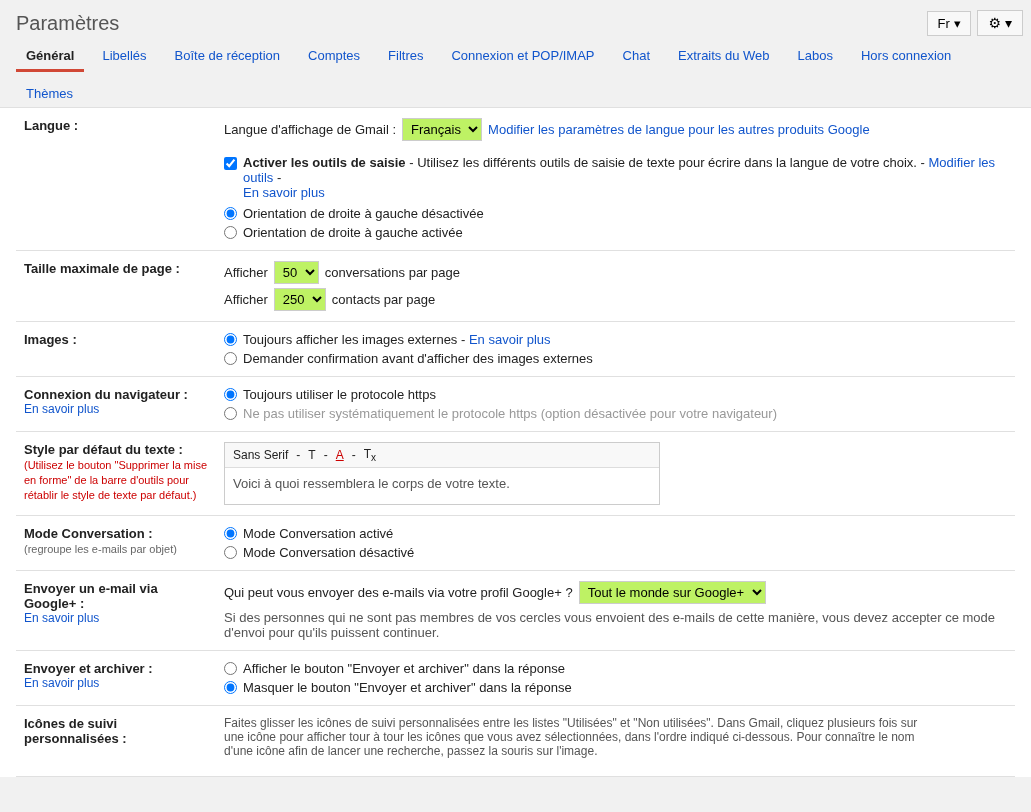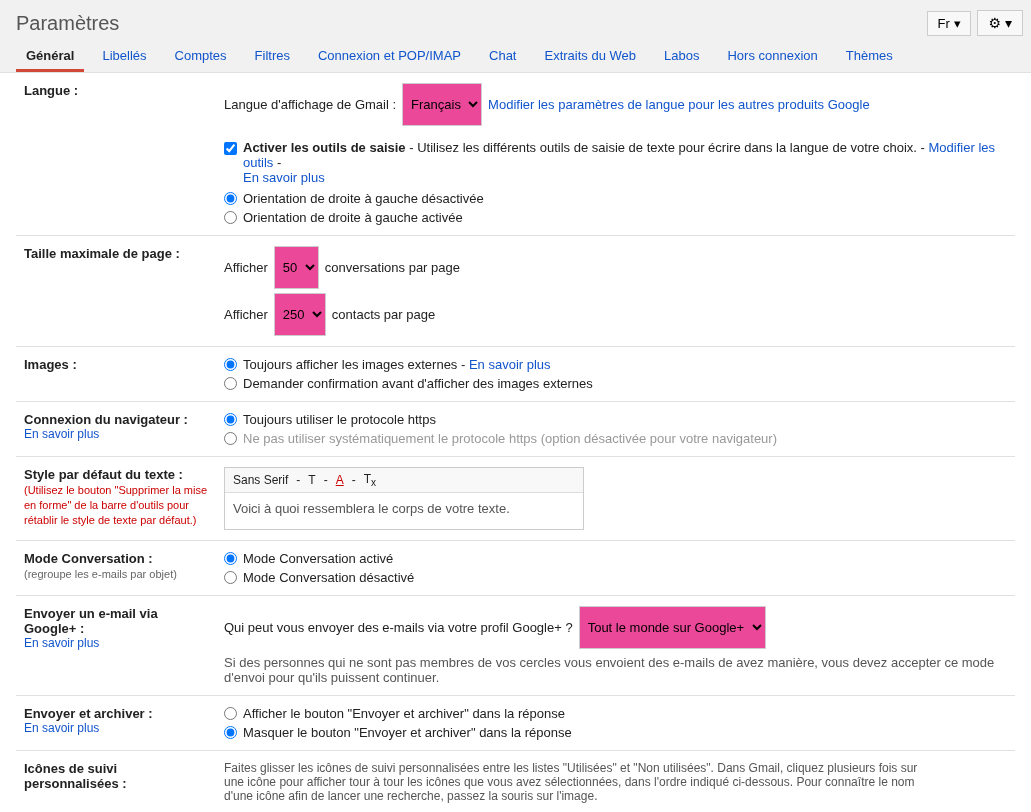--- a/index.html
+++ b/index.html
@@ -105,38 +105,38 @@
     }
 
     .content-cell {
       font-size: 13px;
     }
 
     .link { color: #15c; cursor: pointer; text-decoration: none; }
 
     .select-box {
       border: 1px solid #ccc;
-      background: #ec4899;
-      padding: 12px 4px;
+      background: #bef264;
+      padding: 2px 4px;
       font-size: 13px;
       cursor: pointer;
     }
 
     .radio-group { display: flex; flex-direction: column; gap: 4px; justify-content: center; }
     .radio-item { display: flex; align-items: center; gap: 6px; }
     .radio-item input[type="radio"] { margin: 0; }
 
     .checkbox-item { display: flex; align-items: flex-start; gap: 6px; }
     .checkbox-item input[type="checkbox"] { margin-top: 2px; }
 
     .inline-row { display: flex; align-items: center; gap: 6px; flex-wrap: wrap; }
 
     .text-editor-box {
       border: 1px solid #ccc;
-      width: 360px;
+      width: 436px;
       background: #fff;
     }
     .editor-toolbar {
       border-bottom: 1px solid #ddd;
       padding: 4px 8px;
       display: flex;
       align-items: center;
       gap: 8px;
       font-size: 12px;
       background: #f8f8f8;
@@ -168,20 +168,21 @@
       <span>⚙</span>
       <span>▾</span>
     </button>
   </div>
 </div>
 
 <div class="nav-bar">
   <ul class="nav-tabs">
     <li class="nav-tab active">Général</li>
     <li class="nav-tab">Libellés</li>
+    <li class="nav-tab">Boîte de réception</li>
     <li class="nav-tab">Comptes</li>
     <li class="nav-tab">Filtres</li>
     <li class="nav-tab">Connexion et POP/IMAP</li>
     <li class="nav-tab">Chat</li>
     <li class="nav-tab">Extraits du Web</li>
     <li class="nav-tab">Labos</li>
     <li class="nav-tab">Hors connexion</li>
     <li class="nav-tab">Thèmes</li>
   </ul>
 </div>
@@ -333,21 +334,21 @@
         <span>Envoyer un e-mail via Google+ :</span><br>
         <a class="link link-small">En savoir plus</a>
       </td>
       <td class="content-cell" style="border:none;">
         <div class="inline-row" style="flex-wrap:wrap;gap:6px;">
           <span>Qui peut vous envoyer des e-mails via votre profil Google+ ?</span>
           <select class="select-box">
             <option>Tout le monde sur Google+</option>
           </select>
         </div>
-        <div style="margin-top:6px;color:#555;">Si des personnes qui ne sont pas membres de vos cercles vous envoient des e-mails de avez manière, vous devez accepter ce mode d'envoi pour qu'ils puissent continuer.</div>
+        <div style="margin-top:6px;color:#555;">Si des personnes qui ne sont pas membres de vos cercles vous envoient des e-mails de cette manière, vous devez accepter ce mode d'envoi pour qu'ils puissent continuer.</div>
       </td>
     </tr>
 
     <tr>
       <td class="label-cell">
         <span>Envoyer et archiver :</span><br>
         <a class="link link-small">En savoir plus</a>
       </td>
       <td class="content-cell">
         <div class="radio-group">

